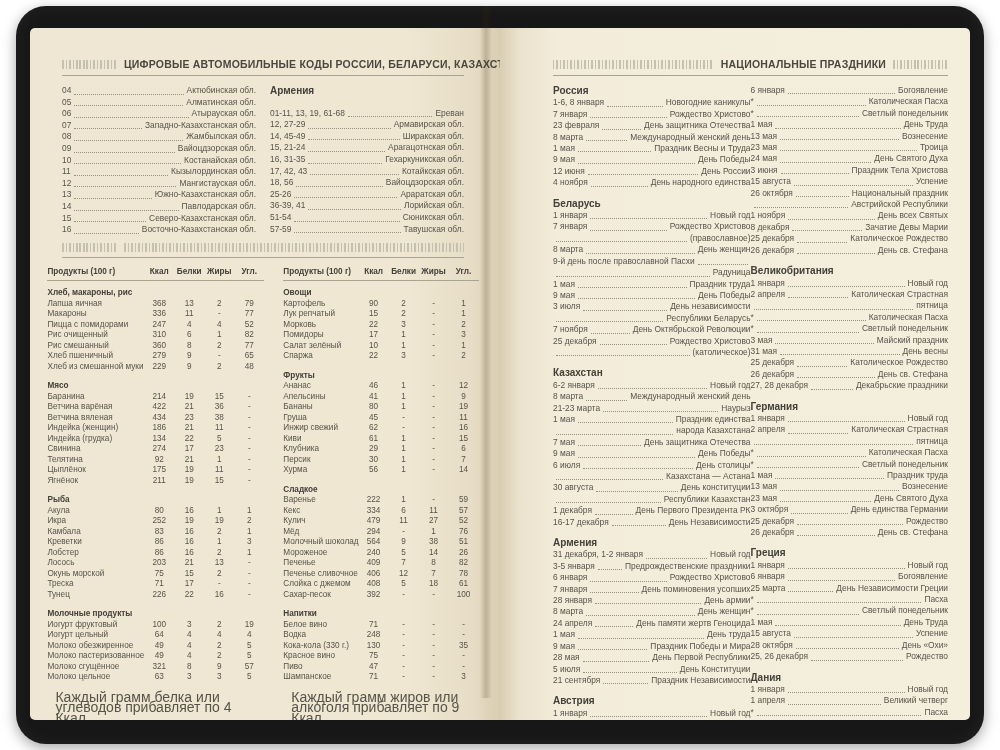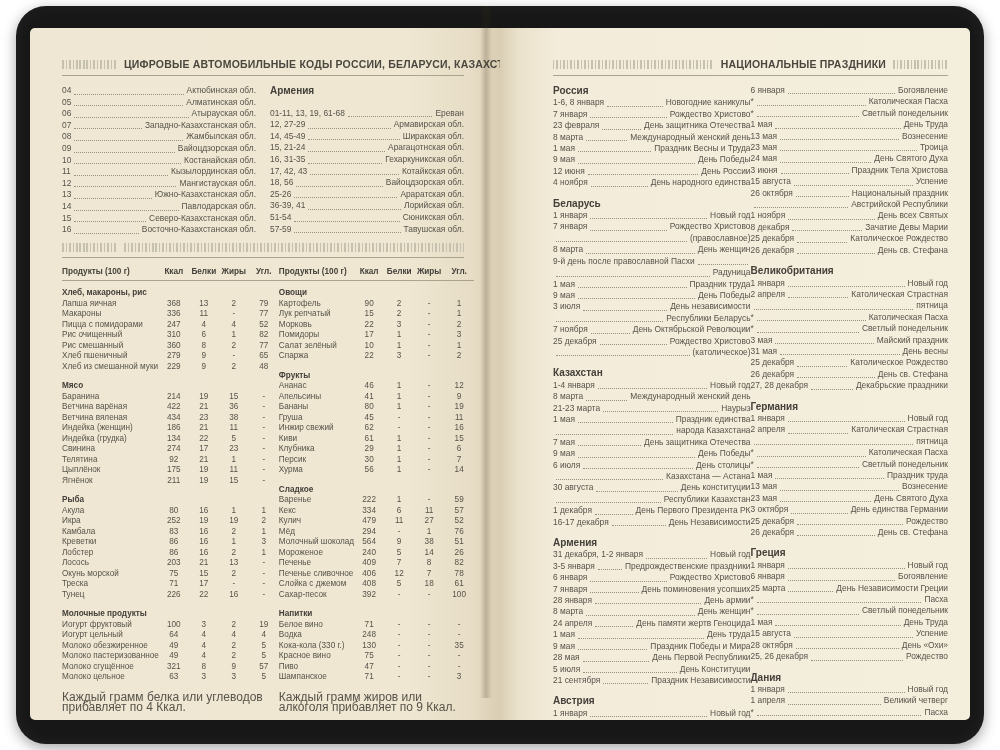--- a/index.html
+++ b/index.html
@@ -58,32 +58,32 @@
   .bar.flex { flex:1 1 auto; }
   
   .lrow { display:flex; align-items:flex-end; }
   .dots { flex:1 1 auto; border-bottom:1px dotted #97907f; margin:0 3px 2px 3px; min-width:8px; }
   
   .codes { display:flex; gap:14px; margin-bottom:7px; flex:0 0 auto; }
   .codes-col { flex:1 1 0; font-size:8.4px; line-height:11.6px; }
   .codes-col .country { margin-bottom:11px; }
   .country { font-weight:bold; color:#44403a; font-size:10px; }
   
-  .foods { display:flex; gap:0; flex:1 0 auto; }
+  .foods { display:flex; gap:19px; flex:1 0 auto;justify-content:center; }
   .food-col { flex:1 1 0; font-size:8.2px; line-height:10.5px; }
   .fhead {
     display:flex; font-weight:bold; color:#44403a;
     border-bottom:1px solid #a9a392; padding-bottom:3px; margin-bottom:7px;
   }
   .frow { display:flex; }
   .fname { flex:1 1 auto; overflow:hidden; white-space:nowrap; }
   .fnum { flex:0 0 30px; width:30px; text-align:center; }
   .fgroup { margin-bottom:9px; }
   .gname { font-weight:bold; color:#44403a; }
-  .fnote { margin-top:6px; font-size:12px; }
+  .fnote { margin-top:6px; font-size:14px;margin-left:8px; }
   
   .holidays { display:flex; flex:1 0 auto; }
   .hol-col { flex:1 1 0; font-size:8.4px; line-height:11.4px; }
   .hsection { margin-bottom:9px; }
   .hsection .country { margin-bottom:1px; }
   .hdate { white-space:nowrap; }
   .hname { white-space:nowrap; text-align:right; }
 </style>
 </head>
 <body>
@@ -832,21 +832,21 @@
               </div>
               <div class="lrow">
                 <span class="hdate"></span>
                 <span class="dots"></span>
                 <span class="hname">(католическое)</span>
               </div>
             </div>
             <div class="hsection">
               <div class="country">Казахстан</div>
               <div class="lrow">
-                <span class="hdate">1-4 января</span>
+                <span class="hdate">6-2 января</span>
                 <span class="dots"></span>
                 <span class="hname">Новый год</span>
               </div>
               <div class="lrow">
                 <span class="hdate">8 марта</span>
                 <span class="dots"></span>
                 <span class="hname">Международный женский день</span>
               </div>
               <div class="lrow">
                 <span class="hdate">21-23 марта</span>

